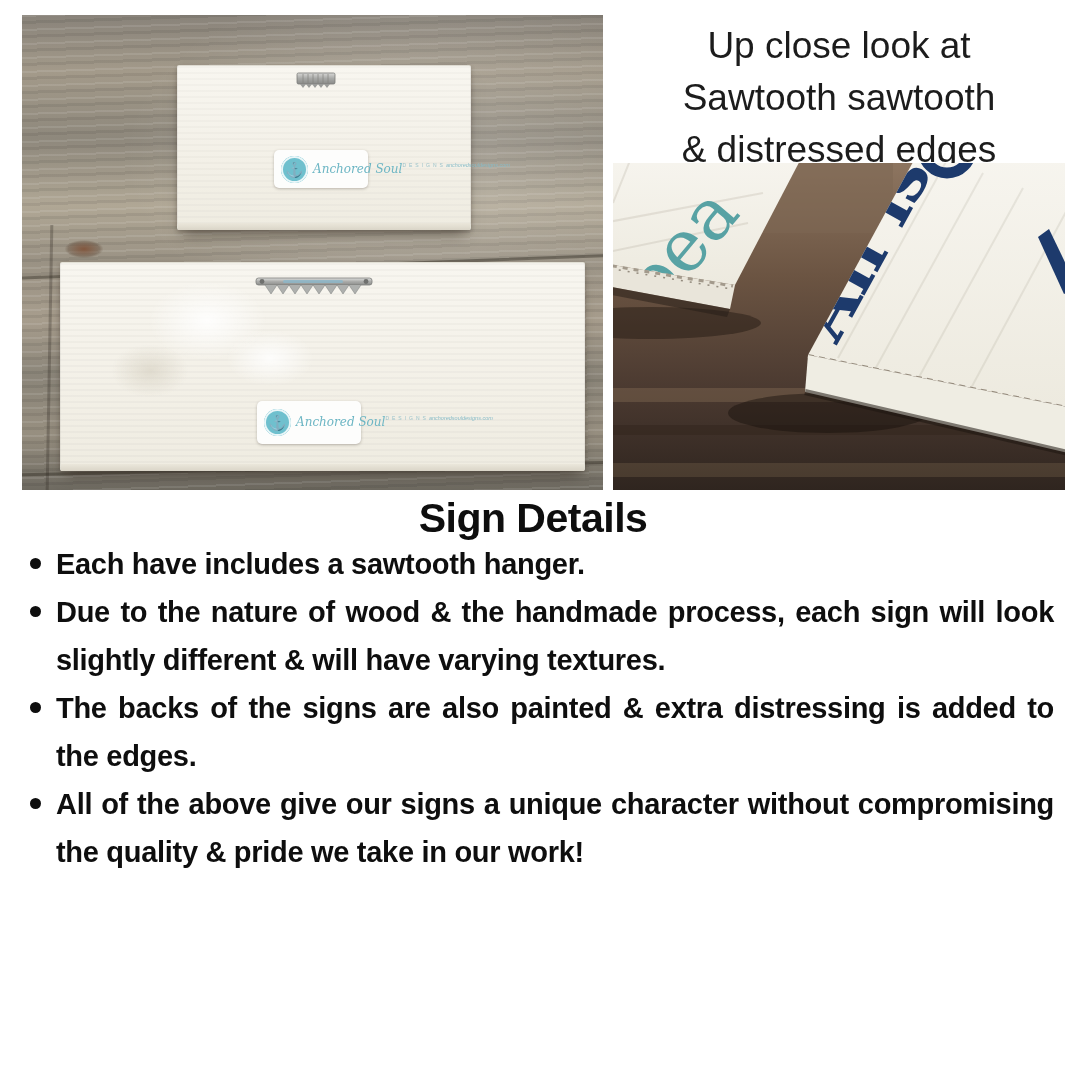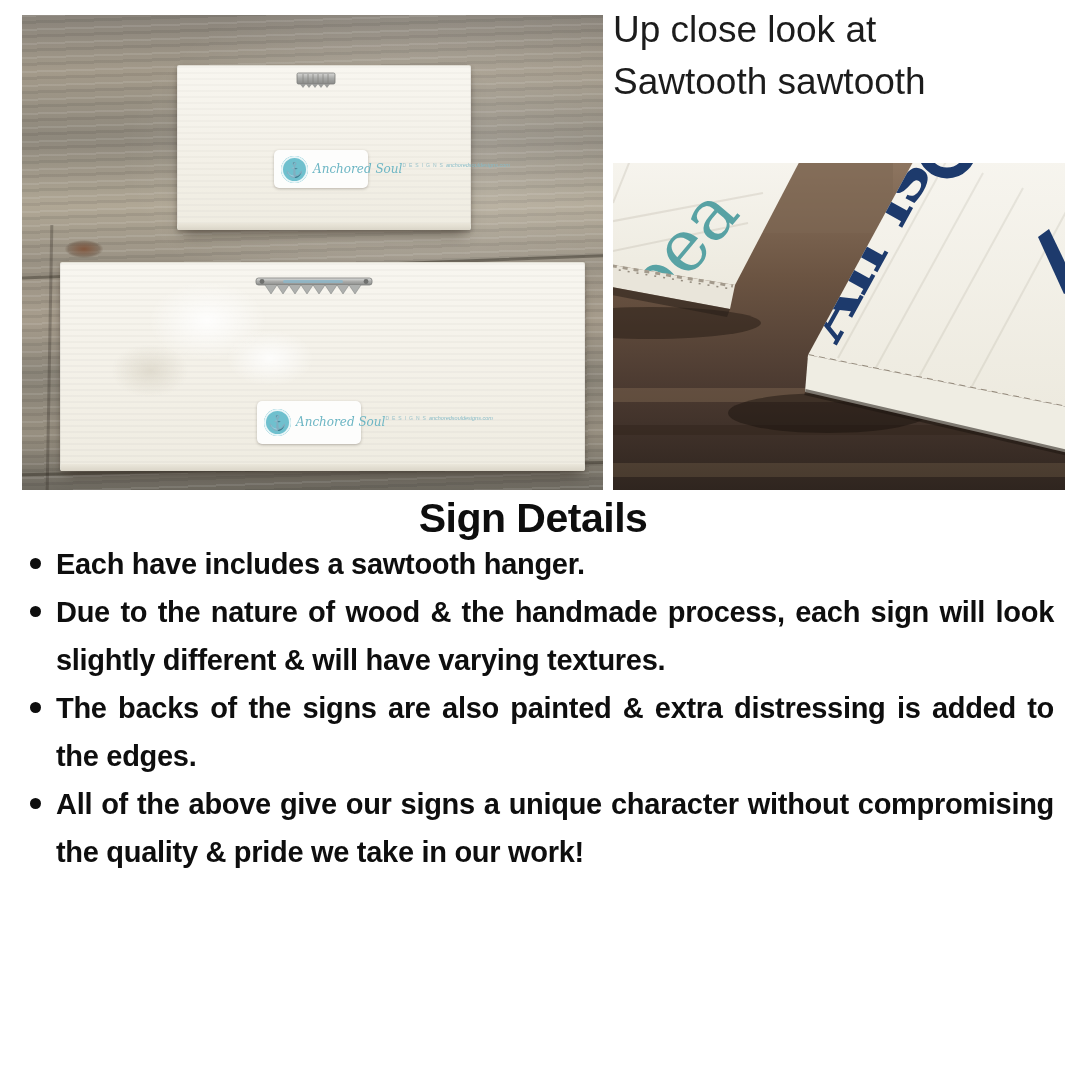--- a/index.html
+++ b/index.html
@@ -50,21 +50,21 @@
   .brand-label.lg{left:196px;top:138px;width:104px;height:43px;}
   .logo-circle{flex:0 0 auto;width:27px;height:27px;border-radius:50%;background:#6fc0ce;
     color:#fff;display:flex;align-items:center;justify-content:center;font-size:15px;line-height:1;
     box-shadow:inset 0 0 0 2px rgba(255,255,255,0.85), inset 0 0 0 4px #6fc0ce;}
   .label-text{display:flex;flex-direction:row;line-height:1.02;min-width:0;}
   .brand-script{font-family:"DejaVu Serif",serif;font-style:italic;color:#6db6c4;font-size:12px;white-space:nowrap;}
   .brand-sub{font-size:5px;letter-spacing:3px;color:#9cc3cb;text-align:center;}
   .brand-url{font-size:5.5px;color:#88bcc8;text-align:center;font-style:italic;}
 
   
-  .close-up-header{position:absolute;left:613px;top:4px;width:452px;
+  .close-up-header{position:absolute;left:613px;top:20px;width:452px;text-align:center;
     font-size:37px;line-height:52px;color:#1c1c1c;font-weight:400;}
 
   
   .right-photo{position:absolute;left:613px;top:163px;width:452px;height:327px;overflow:hidden;}
   .right-photo svg{display:block;}
 
   
   .details-title{position:absolute;left:8px;top:495px;width:1050px;margin:0;text-align:center;
     font-size:41px;font-weight:700;letter-spacing:-0.5px;color:#0e0e0e;}
   .details-list{position:absolute;left:28px;top:540px;width:1026px;margin:0;padding:0;list-style:none;}
@@ -134,20 +134,21 @@
           <span class="brand-sub">DESIGNS</span>
           <span class="brand-url">anchoredsouldesigns.com</span>
         </span>
       </div>
     </div>
   </div>
 
   <div class="close-up-header">
     <div>Up close look at</div>
     <div>Sawtooth sawtooth</div>
+    <div>&amp; distressed edges</div>
   </div>
 
   <div class="right-photo">
     <svg width="452" height="327" viewBox="0 0 452 327">
       <defs>
         <linearGradient id="floorG" x1="0" y1="0" x2="0" y2="1">
           <stop offset="0" stop-color="#8d7560"></stop>
           <stop offset="0.35" stop-color="#6b5442"></stop>
           <stop offset="0.7" stop-color="#4a3930"></stop>
           <stop offset="1" stop-color="#2f251f"></stop>

